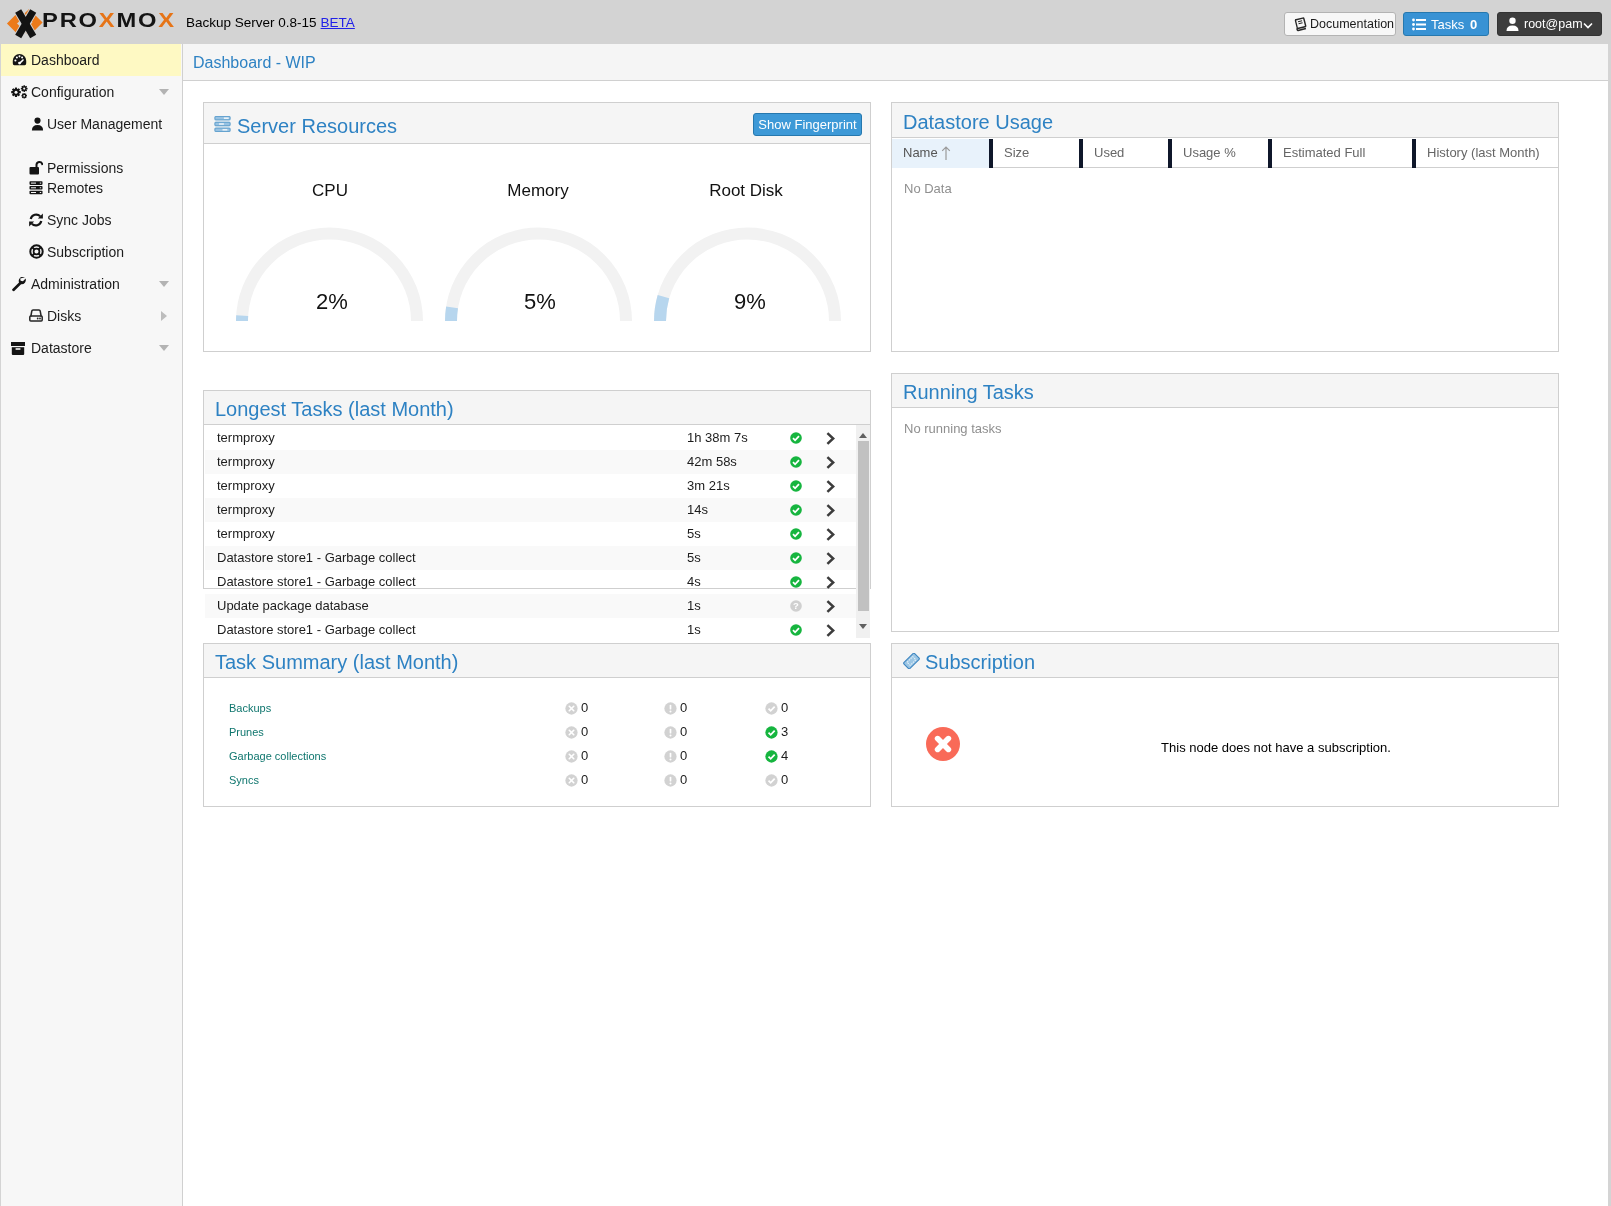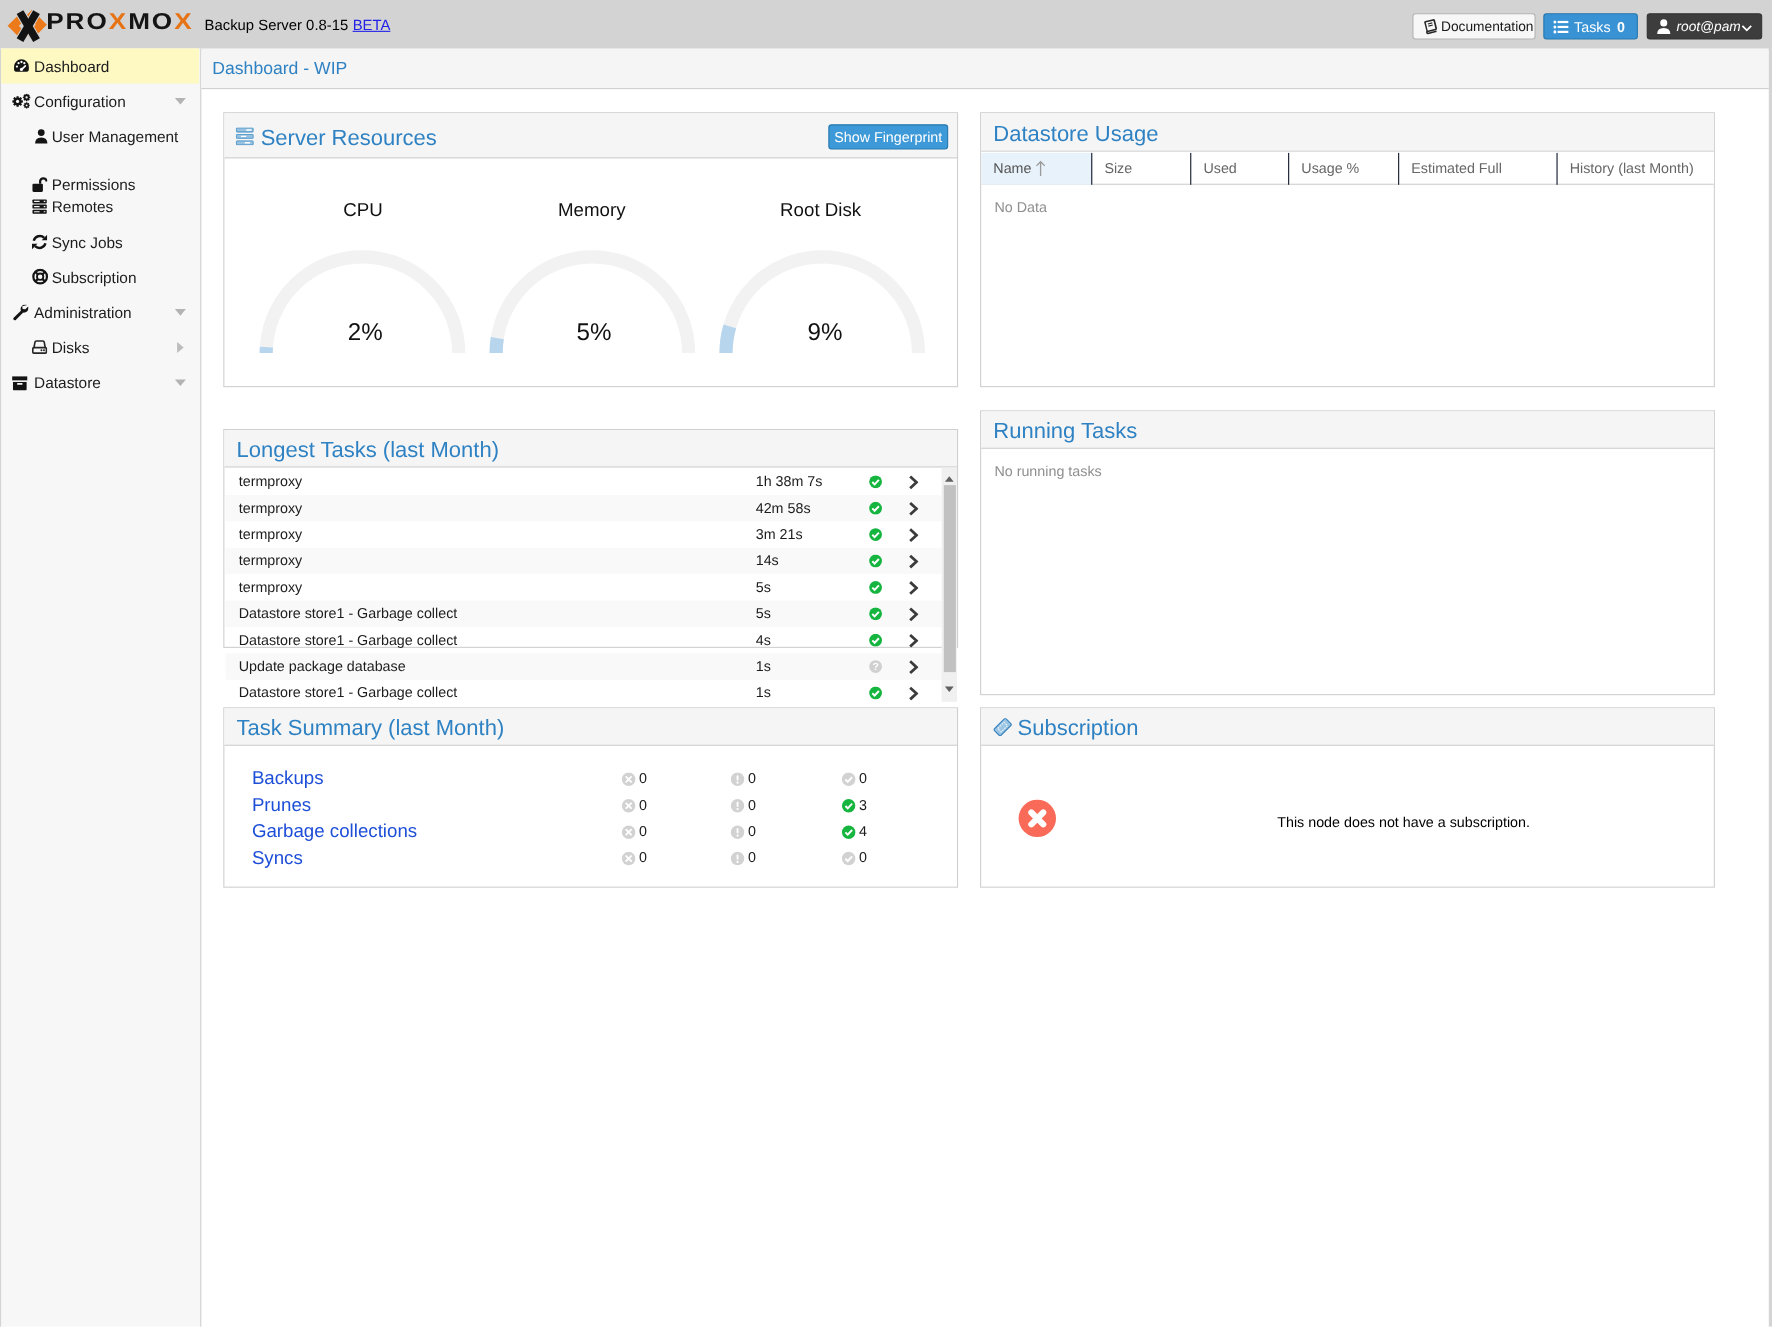--- a/index.html
+++ b/index.html
@@ -14,27 +14,27 @@
 .arr-down { border-left:5px solid transparent; border-right:5px solid transparent; border-top:6px solid #b3b3b3; }
 .arr-right { border-top:5px solid transparent; border-bottom:5px solid transparent; border-left:6px solid #bdbdbd; }
 #ctheader { position:absolute; left:183px; top:44px; width:1425px; height:37px; background:#f5f5f5; border-bottom:1px solid #d0d0d0; }
 #ctheader span { position:absolute; left:10px; top:0; line-height:37px; font-size:16px; color:#2e82c3; }
 #rightstrip { position:absolute; left:1608px; top:44px; width:3px; height:1162px; background:#d4d4d4; }
 .panel { position:absolute; background:#fff; border:1px solid #cfcfcf; }
 .phead { position:absolute; left:0; top:0; right:0; background:#f5f5f5; border-bottom:1px solid #cfcfcf; }
 .ptitle { position:absolute; font-size:20px; color:#2e82c3; white-space:nowrap; }
 .gaugetitle { position:absolute; font-size:17px; font-weight:normal; color:#111; text-align:center; width:200px; }
 .gaugepct { position:absolute; font-size:22px; color:#111; text-align:center; width:200px; }
-.cell { position:absolute; height:29px; line-height:28px; padding-left:11px; font-size:13px; color:#666; border-right:1px solid #0f172a; }
+.cell { position:absolute; height:29px; line-height:28px; padding-left:11px; font-size:13px; color:#666; border-right:4px solid #0f172a; }
 .taskrow { position:absolute; left:1px; width:652px; height:24px; line-height:24px; font-size:13px; color:#1c1c1c; }
 .stripe { background:#f9f9f9; }
 .tname { position:absolute; left:12px; top:0; }
 .tdur { position:absolute; left:482px; top:0; }
 .gray13 { font-size:13px; color:#8f8f8f; }
-.sumlabel { position:absolute; font-size:17px; color:#1d4ed8; left:25px; }
+.sumlabel { position:absolute; font-size:11px; color:#0f766e; left:25px; }
 .sumnum { position:absolute; font-size:13px; color:#1c1c1c; }
 </style>
 </head>
 <body>
 
 <div id="topbar">
   <svg class="abs" style="left:0px;top:0px" width="44" height="44" viewBox="0 0 44 44">
     <g fill="none">
       <path d="M23 12.5 L12 23.5 L23 34.5" stroke="#ec7a1a" stroke-width="7.2"></path>
       <path d="M26.5 11.5 L37.5 22.5 L26.5 33.5" stroke="#ec7a1a" stroke-width="7.2"></path>
@@ -65,21 +65,21 @@
         <rect x="4" y="1" width="10" height="2" fill="#fff"></rect>
       <circle cx="1.5" cy="6.5" r="1.4" fill="#fff"></circle>
         <rect x="4" y="5.5" width="10" height="2" fill="#fff"></rect>
       <circle cx="1.5" cy="11" r="1.4" fill="#fff"></circle>
         <rect x="4" y="10" width="10" height="2" fill="#fff"></rect>
     </svg>
     <span class="abs" style="left:27px;top:0;line-height:23px;font-size:13px;color:#fff">Tasks</span>
     <span class="abs" style="left:66px;top:0;line-height:23px;font-size:13px;font-weight:bold;color:#fff">0</span>
   </div>
 
-  <div class="abs" style="left:1497px;top:12px;width:105px;height:24px;background:#3d3d3d;border:1px solid #333;border-radius:3px;font-style:italic;">
+  <div class="abs" style="left:1497px;top:12px;width:105px;height:24px;background:#3d3d3d;border:1px solid #333;border-radius:3px;">
     <svg class="abs" style="left:8px;top:4px" width="13" height="15" viewBox="0 0 13 15">
       <circle cx="6.5" cy="3.8" r="3.2" fill="#fff"></circle>
       <path d="M0.5 14 Q0.5 8.5 6.5 8.5 Q12.5 8.5 12.5 14 Z" fill="#fff"></path>
     </svg>
     <span class="abs" style="left:26px;top:0;line-height:23px;font-size:12.5px;color:#fff">root@pam</span>
     <svg class="abs" style="left:85px;top:9px" width="10" height="7" viewBox="0 0 10 7">
       <path d="M1 1.5 L5 5.5 L9 1.5" fill="none" stroke="#fff" stroke-width="1.6"></path>
     </svg>
   </div>
 </div>

